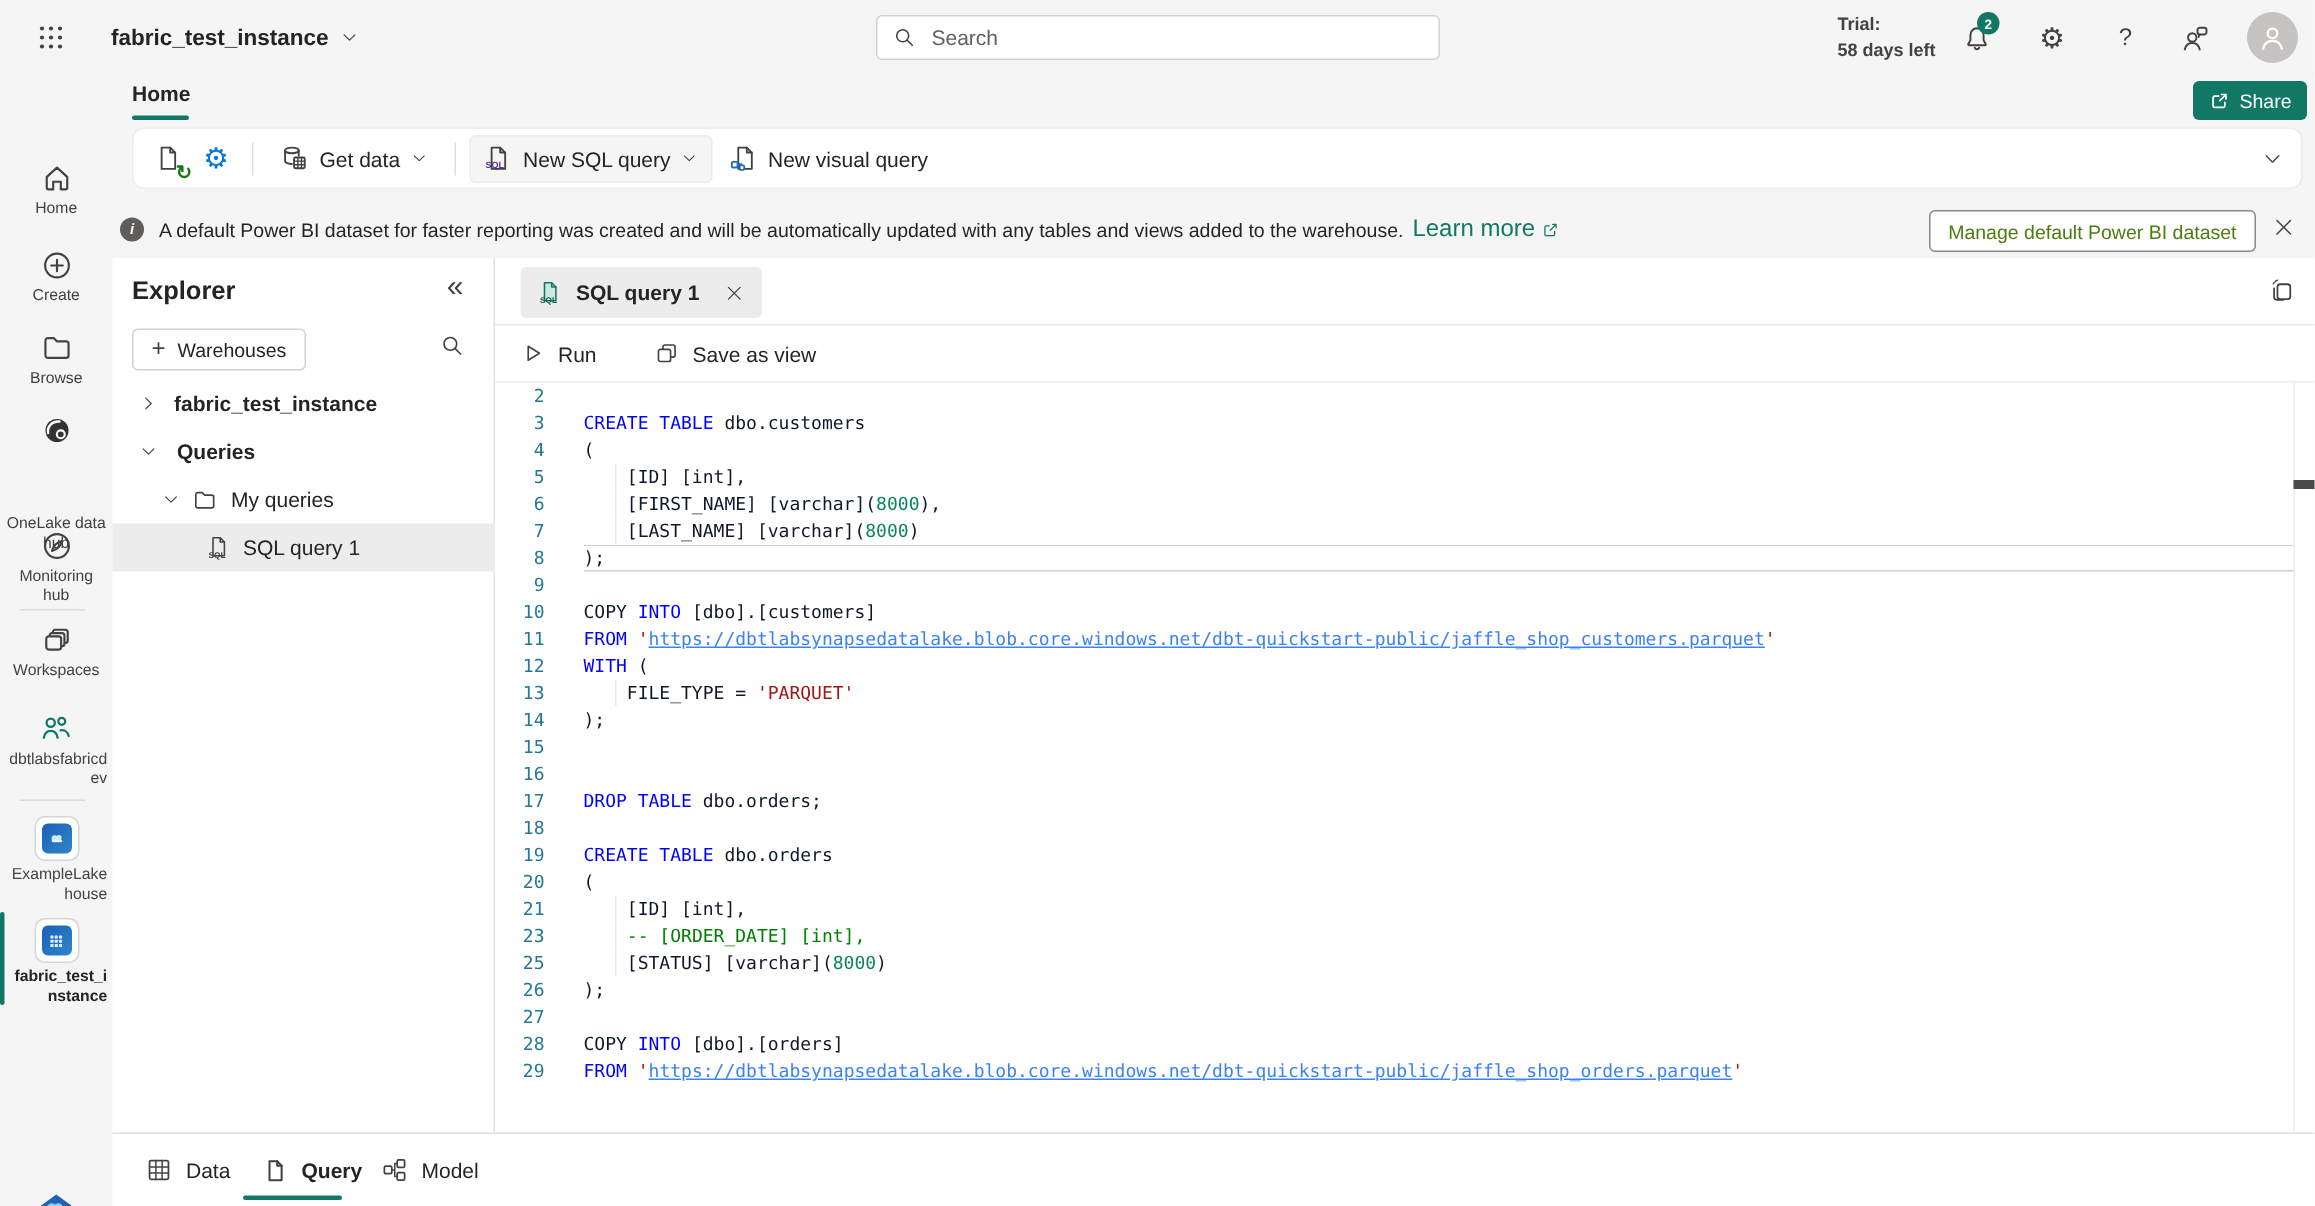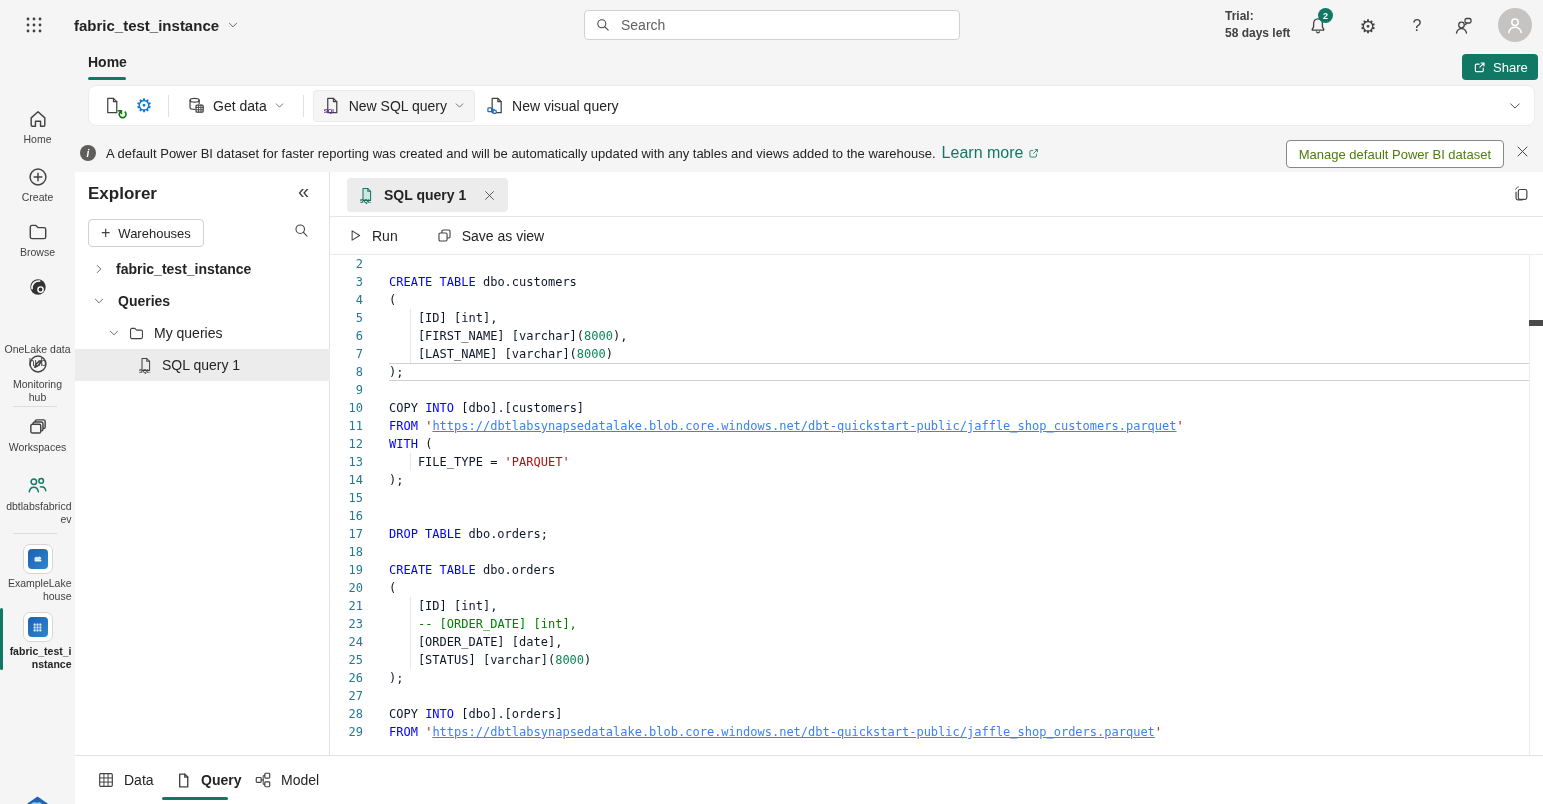--- a/index.html
+++ b/index.html
@@ -454,21 +454,20 @@
         <div class="code-row"><div class="ln">13</div><div class="lc g"><span class="p">    FILE_TYPE = </span><span class="s">'PARQUET'</span></div></div>
         <div class="code-row"><div class="ln">14</div><div class="lc"><span class="p">);</span></div></div>
         <div class="code-row"><div class="ln">15</div><div class="lc"></div></div>
         <div class="code-row"><div class="ln">16</div><div class="lc"></div></div>
         <div class="code-row"><div class="ln">17</div><div class="lc"><span class="k">DROP TABLE</span><span class="p"> dbo.orders;</span></div></div>
         <div class="code-row"><div class="ln">18</div><div class="lc"></div></div>
         <div class="code-row"><div class="ln">19</div><div class="lc"><span class="k">CREATE TABLE</span><span class="p"> dbo.orders</span></div></div>
         <div class="code-row"><div class="ln">20</div><div class="lc"><span class="p">(</span></div></div>
         <div class="code-row"><div class="ln">21</div><div class="lc g"><span class="p">    [ID] [int],</span></div></div>
         <div class="code-row"><div class="ln">23</div><div class="lc g"><span class="p">    </span><span class="c">-- [ORDER_DATE] [int],</span></div></div>
-        <div class="code-row"><div class="ln">24</div><div class="lc g"><span class="p">    [ORDER_DATE] [date],</span></div></div>
         <div class="code-row"><div class="ln">25</div><div class="lc g"><span class="p">    [STATUS] [varchar](</span><span class="n">8000</span><span class="p">)</span></div></div>
         <div class="code-row"><div class="ln">26</div><div class="lc"><span class="p">);</span></div></div>
         <div class="code-row"><div class="ln">27</div><div class="lc"></div></div>
         <div class="code-row"><div class="ln">28</div><div class="lc"><span class="p">COPY </span><span class="k">INTO</span><span class="p"> [dbo].[orders]</span></div></div>
         <div class="code-row"><div class="ln">29</div><div class="lc"><span class="k">FROM</span><span class="p"> </span><span class="s">'</span><span class="u">https://dbtlabsynapsedatalake.blob.core.windows.net/dbt-quickstart-public/jaffle_shop_orders.parquet</span><span class="s">'</span></div></div>
       </div>
     <div class="ruler-line"></div>
     <div class="ruler-mark"></div>
   </div>
 

